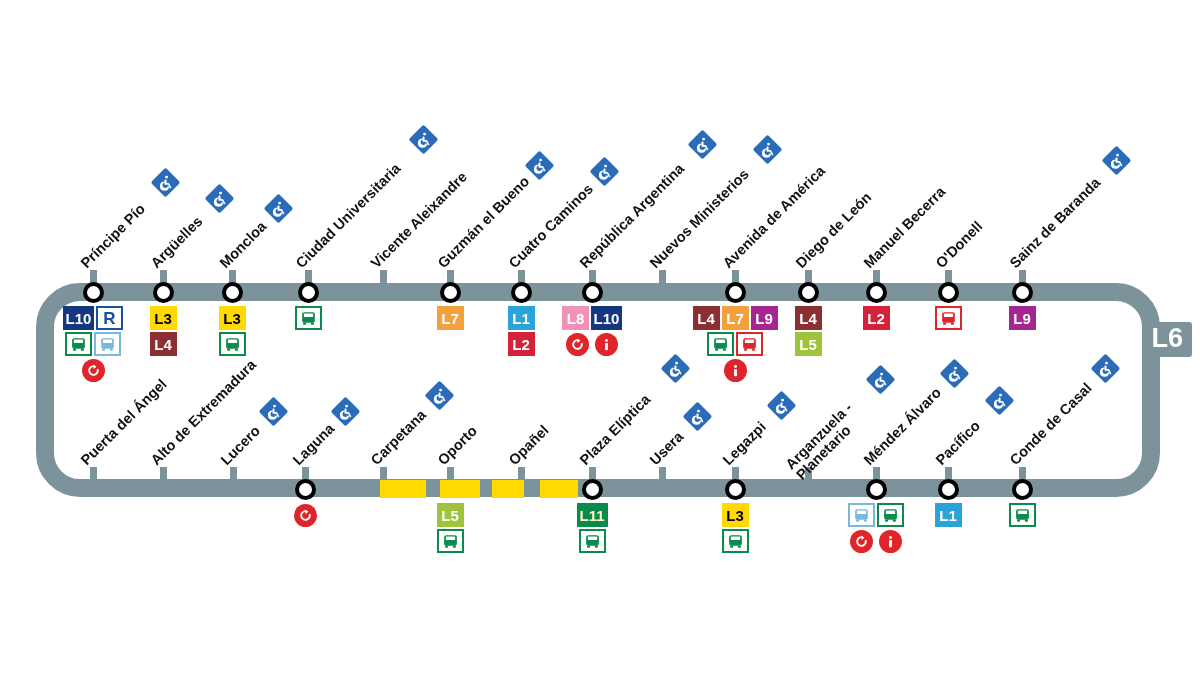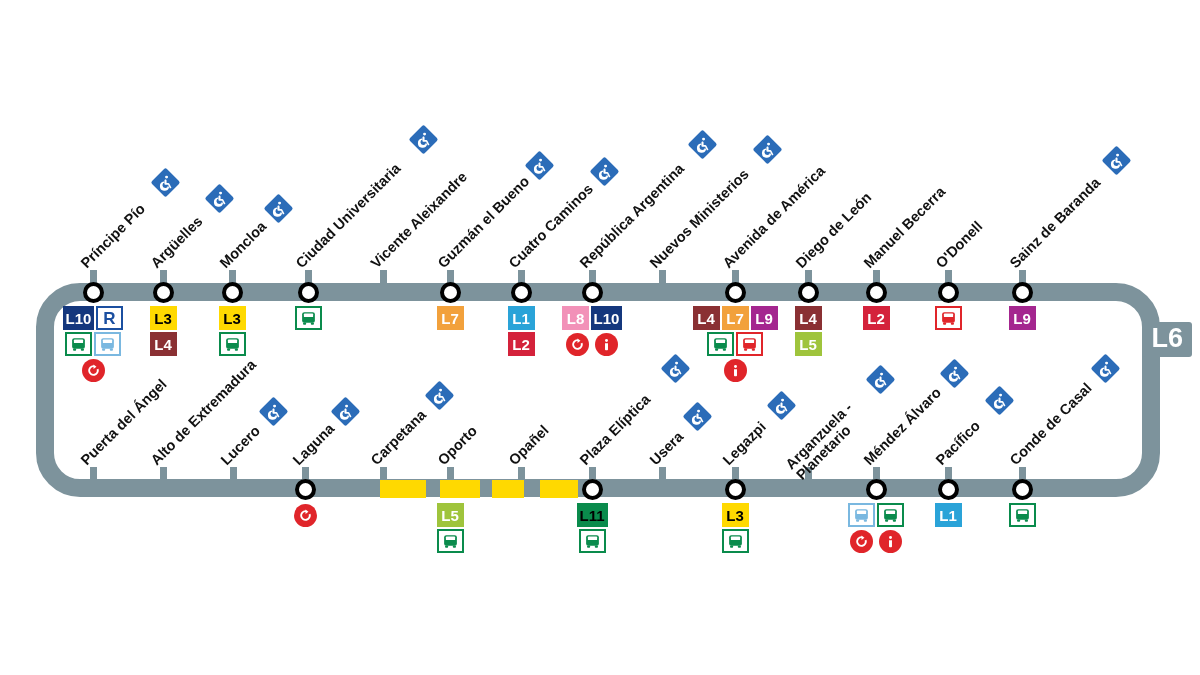--- a/index.html
+++ b/index.html
@@ -493,21 +493,21 @@
       <div class="nm" style="left: 588px; top: 453px;">Plaza Elíptica</div>
       <div class="acc" style="left: 665.236px; top: 357.764px;">
         <svg viewBox="0 0 24 24">
           <circle cx="13.5" cy="4.4" r="2.1" fill="#ffffff"></circle>
           <path d="M12.2 7.6c-1 0-1.7.8-1.7 1.8l0 4.3c0 .9.7 1.6 1.6 1.6h3.6l2.6 5.1 2.1-1-2.9-5.7c-.3-.6-.9-1-1.6-1h-2.4l0-3.5c0-1-.8-1.6-1.3-1.6z" fill="#ffffff"></path>
           <path d="M9.6 10.6A6.6 6.6 0 1 0 17 19.1l-1.5-2.6a3.9 3.9 0 1 1-4.6-4.5z" fill="#ffffff"></path>
         </svg>
       </div>
       <div class="badges" style="left: 542px; width: 100px; top: 503px;">
         <div class="brow">
-          <div class="lbadge wide" style="background: rgb(10, 139, 76); color: #000000; text-align: right;">L11</div>
+          <div class="lbadge wide" style="background: rgb(10, 139, 76); color: #fef9c3; text-align: right;">L11</div>
         </div>
         <div class="brow">
           <div class="ibox" style="border: 2px solid rgb(10, 139, 76);">
             <svg viewBox="0 0 24 24" width="19" height="17">
               <rect x="3" y="3" width="18" height="15" rx="3" fill="#0a8b4c"></rect>
               <rect x="5.5" y="5" width="13" height="5" rx="1" fill="#ffffff"></rect>
               <rect x="4.3" y="17.5" width="4.4" height="3.2" rx="1.2" fill="#0a8b4c"></rect>
               <rect x="15.3" y="17.5" width="4.4" height="3.2" rx="1.2" fill="#0a8b4c"></rect>
             </svg>
           </div>

